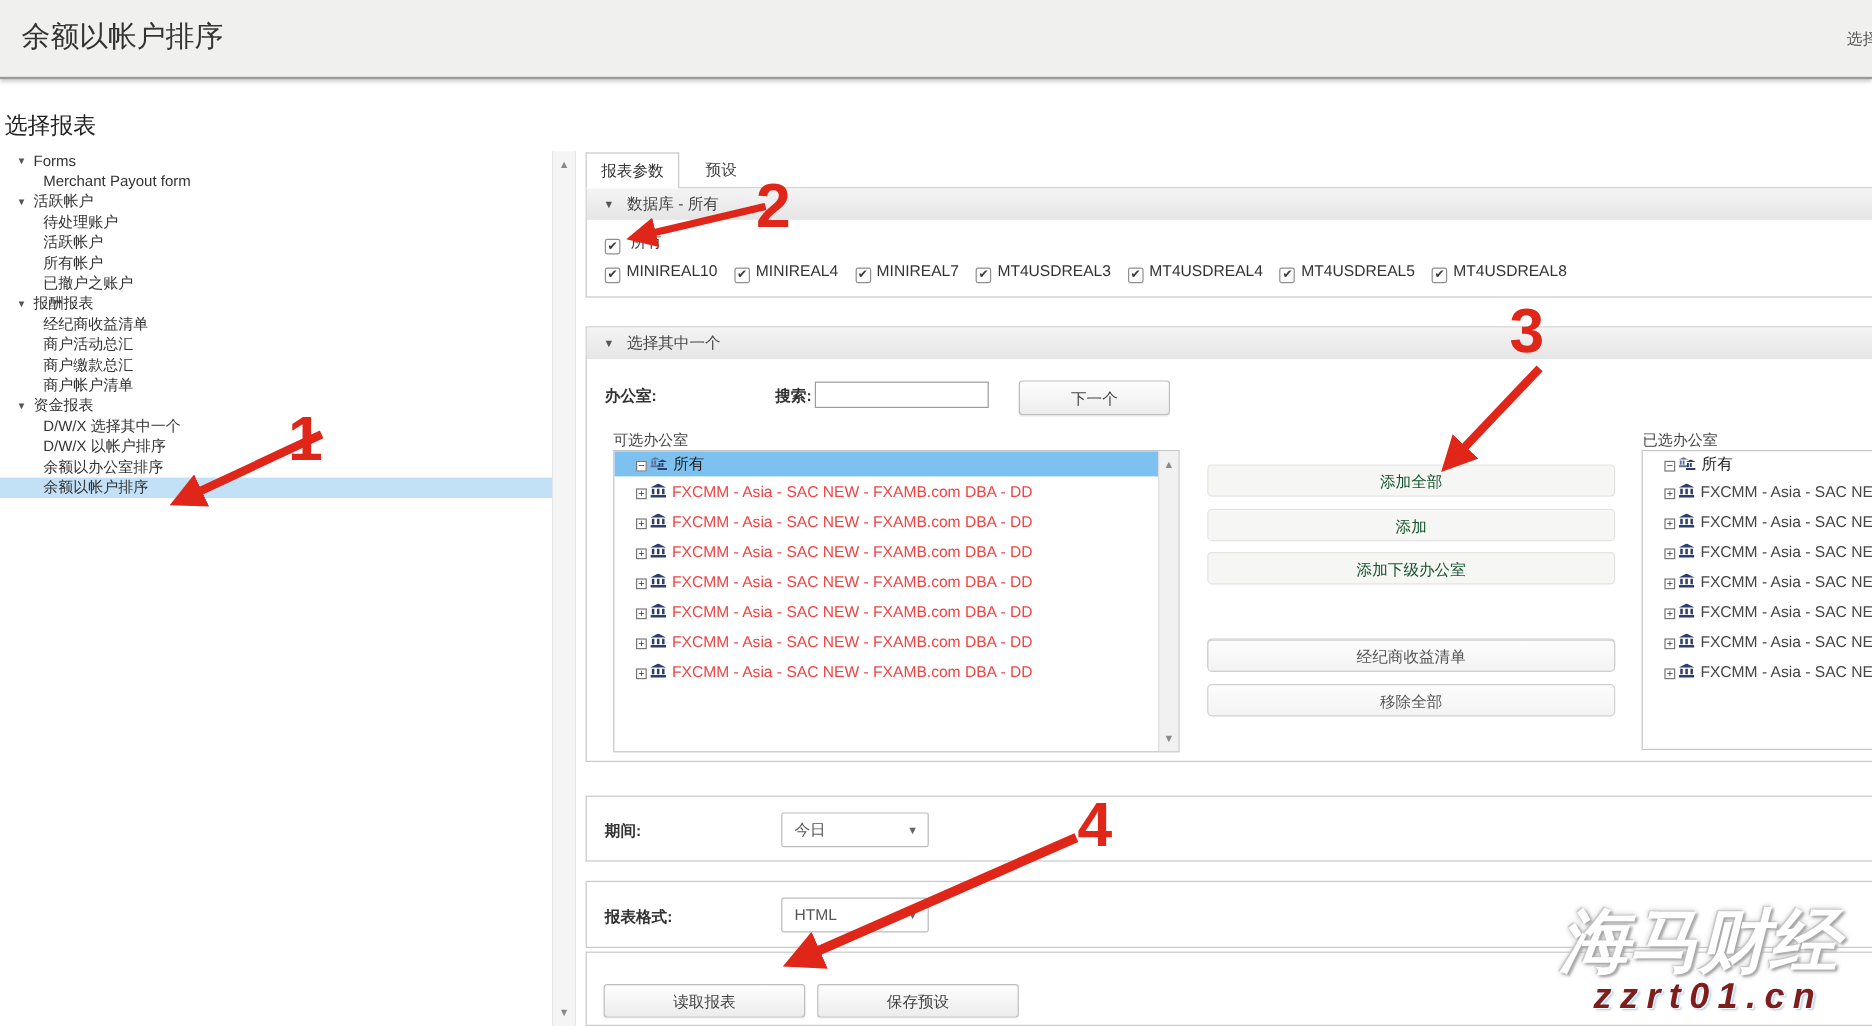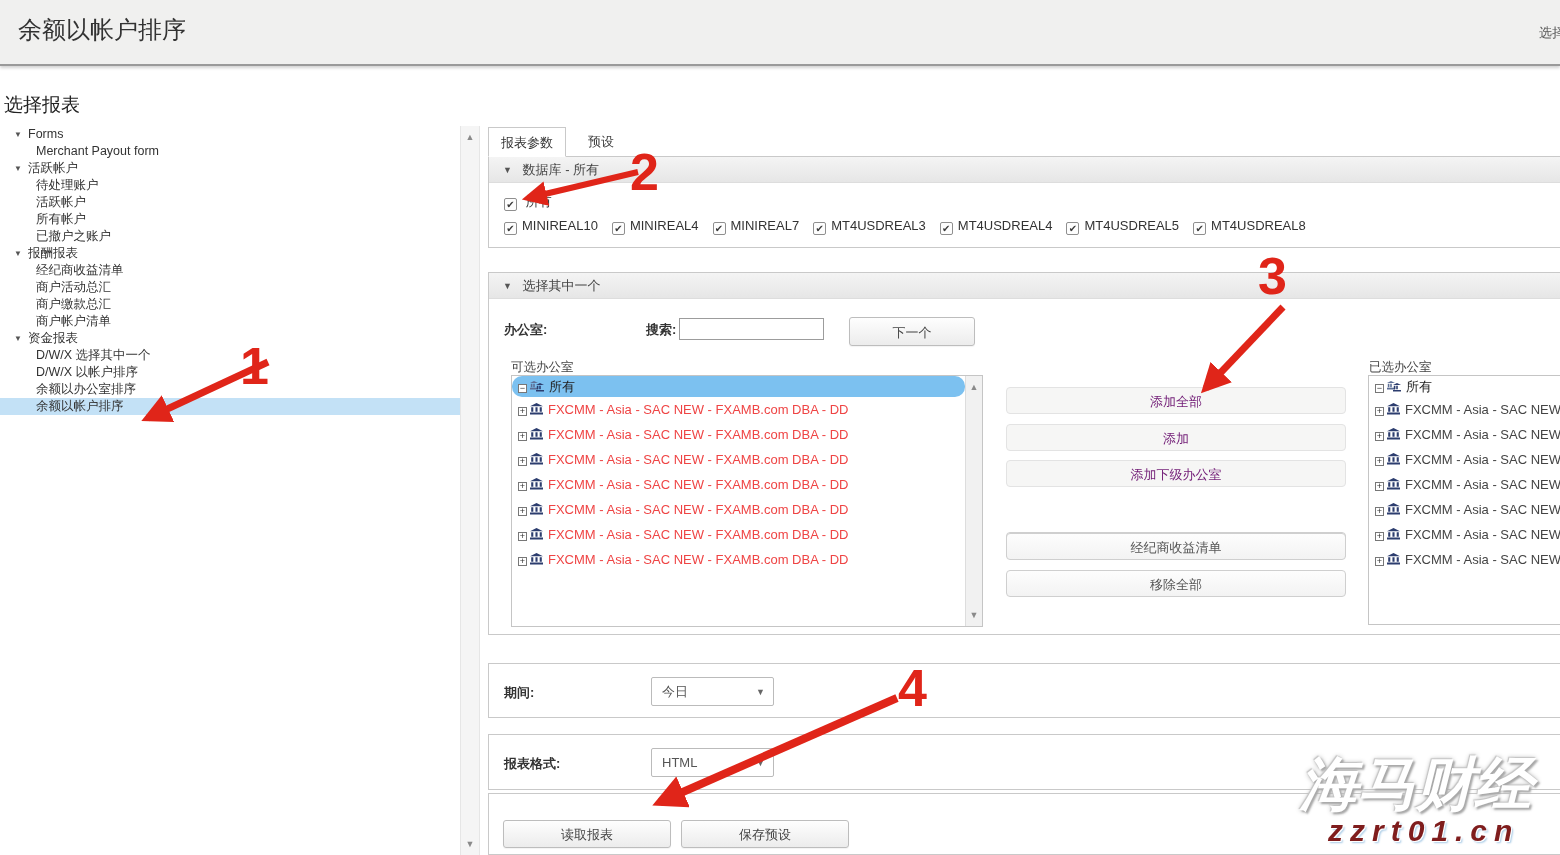--- a/index.html
+++ b/index.html
@@ -59,37 +59,37 @@
   .next-btn { position:absolute; left:360px; top:44px; width:126px; height:29px; line-height:29px; }
 
   .list-caption { position:absolute; font-size:12.5px; color:#444; }
   .avail-caption { left:22px; top:86px; }
   .sel-caption { left:880px; top:86px; }
   .listbox { position:absolute; border:1px solid #c5c5c5; background:#fff; overflow:hidden; }
   .avail-list { left:22px; top:102px; width:472px; height:252px; }
   .sel-list { left:879px; top:102px; width:210px; height:250px; }
   .list-rows { position:absolute; left:0; top:0; right:17px; }
   .sel-list .list-rows { right:0; }
-  .lrow { height:25px; line-height:25px; font-size:13px; white-space:nowrap; padding-left:6px;border-radius:10px; }
+  .lrow { height:25px; line-height:25px; font-size:13px; white-space:nowrap; padding-left:18px; }
   .lrow.root { height:21px; line-height:21px; }
   .lrow.selrow { background:#7cc1f0; }
   .lrow .expander { display:inline-block; width:9px; height:9px; border:1px solid #777; background:#fff; font-size:9px;
                     line-height:7px; text-align:center; color:#333; margin-right:3px; vertical-align:0px; }
   .lrow svg { vertical-align:-1px; margin-right:5px; }
   .link-text { color:#ef4444; }
   .dark-text { color:#444; }
   .root-text { color:#222; }
   .inner-scrollbar { position:absolute; right:0; top:0; bottom:0; width:17px; background:#f1f1f1; border-left:1px solid #ddd; }
   .inner-scrollbar .sb-up, .inner-scrollbar .sb-down { width:16px; }
 
   .transfer { position:absolute; left:517px; top:114px; width:340px; }
   .tbtn { position:absolute; left:0; width:340px; height:27px; line-height:27px; text-align:center; font-size:13px;
           border-radius:4px; }
   .tbtn.on { background:linear-gradient(#fdfdfd,#f3f3f3); border:1px solid #cfcfcf; color:#555; cursor:pointer; }
-  .tbtn.off { background:#f6f6f5; border:1px solid #e3e3e3; color:#701a75; }
+  .tbtn.off { background:#f6f6f5; border:1px solid #e3e3e3; color:#14532d; }
 
   #box-period { top:663px; height:55px; }
   #box-format { top:734px; height:56px; }
   #box-actions { top:793px; height:62px; }
   .row-lbl { left:15px; top:20px; }
   .select { position:absolute; left:162px; top:13px; width:123px; height:29px; border:1px solid #bbb; border-radius:2px;
             background:#fff; font-size:13px; color:#555; cursor:pointer; }
   .select .val { position:absolute; left:10px; top:0; line-height:27px; }
   .select .arr { position:absolute; right:8px; top:9px; font-size:9px; color:#666; }
   .load-btn { position:absolute; left:14px; top:26px; width:168px; height:28px; line-height:28px; }

